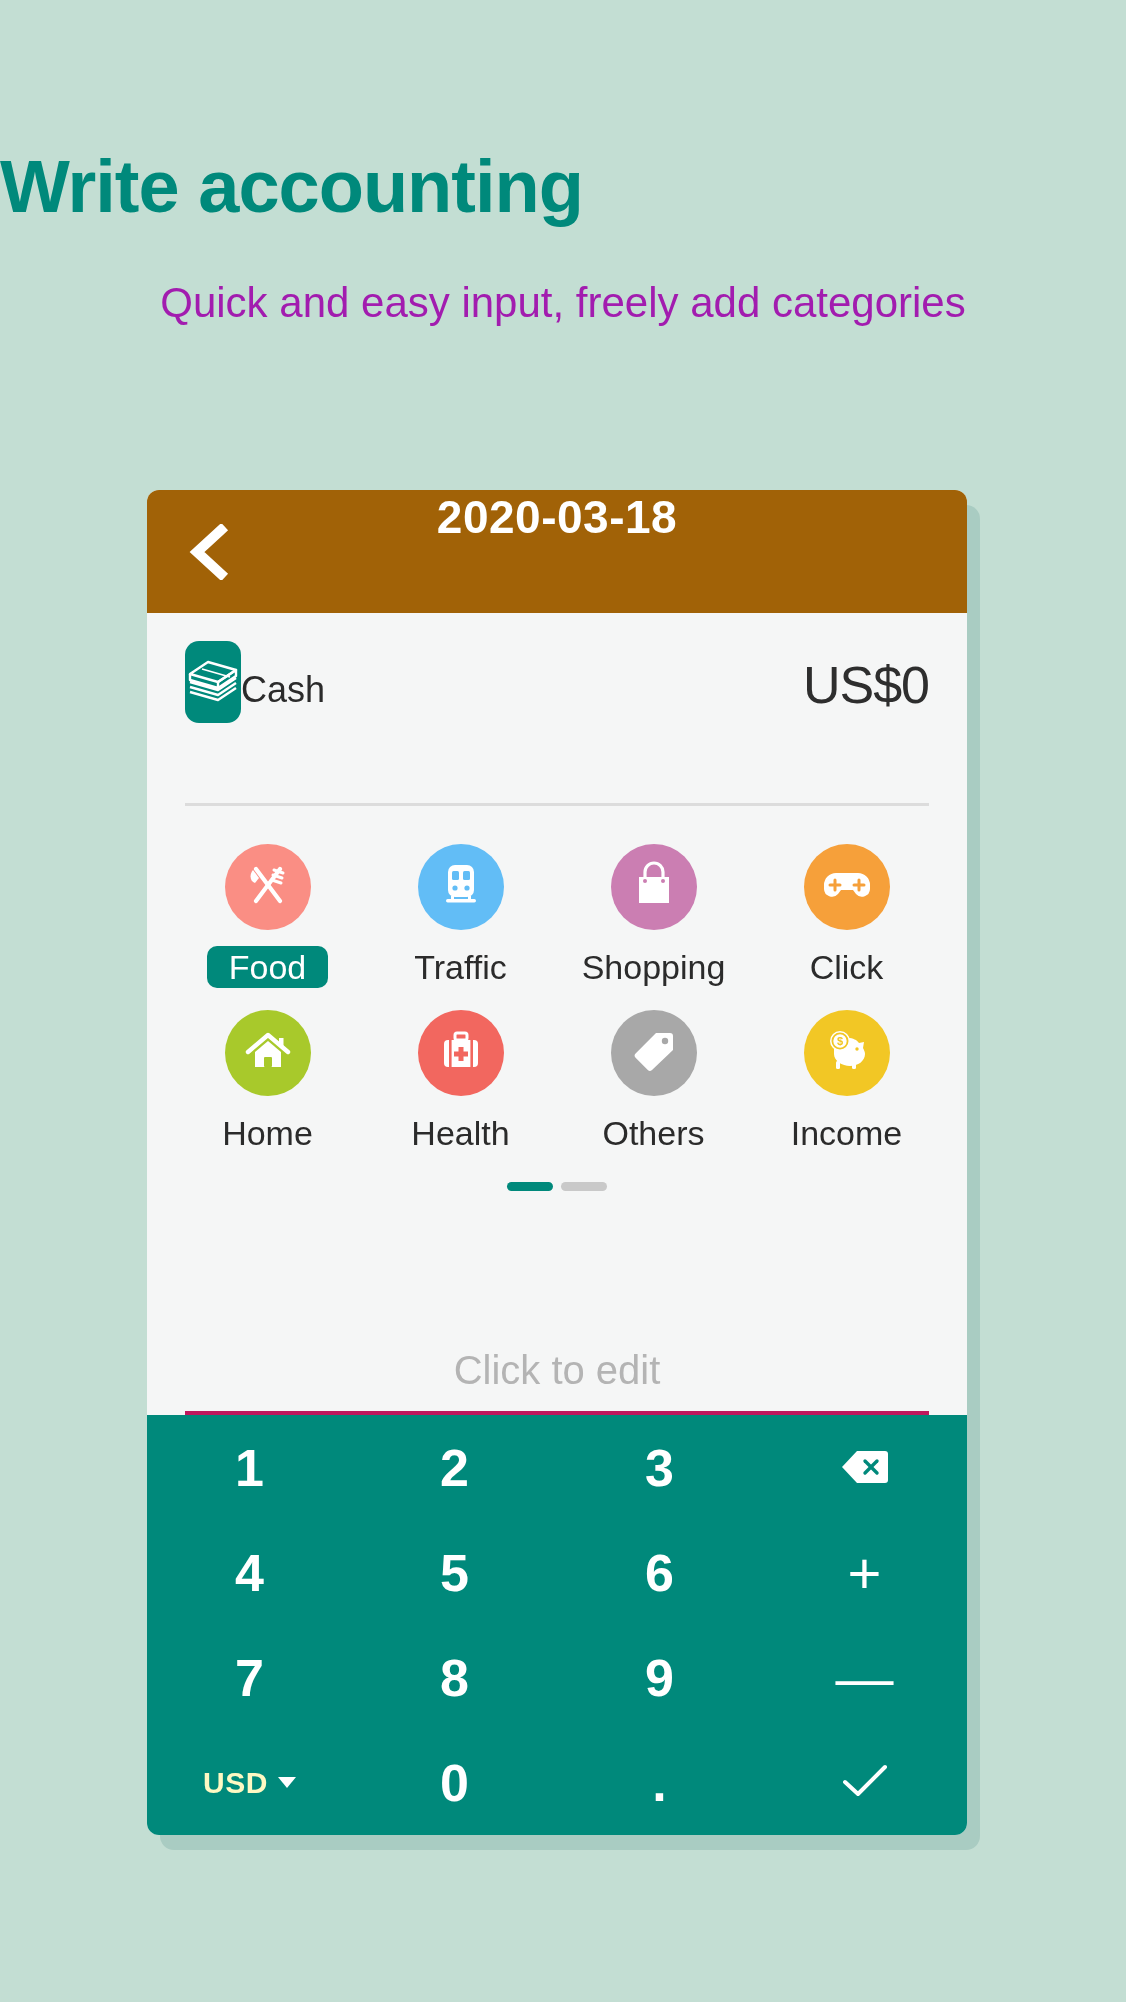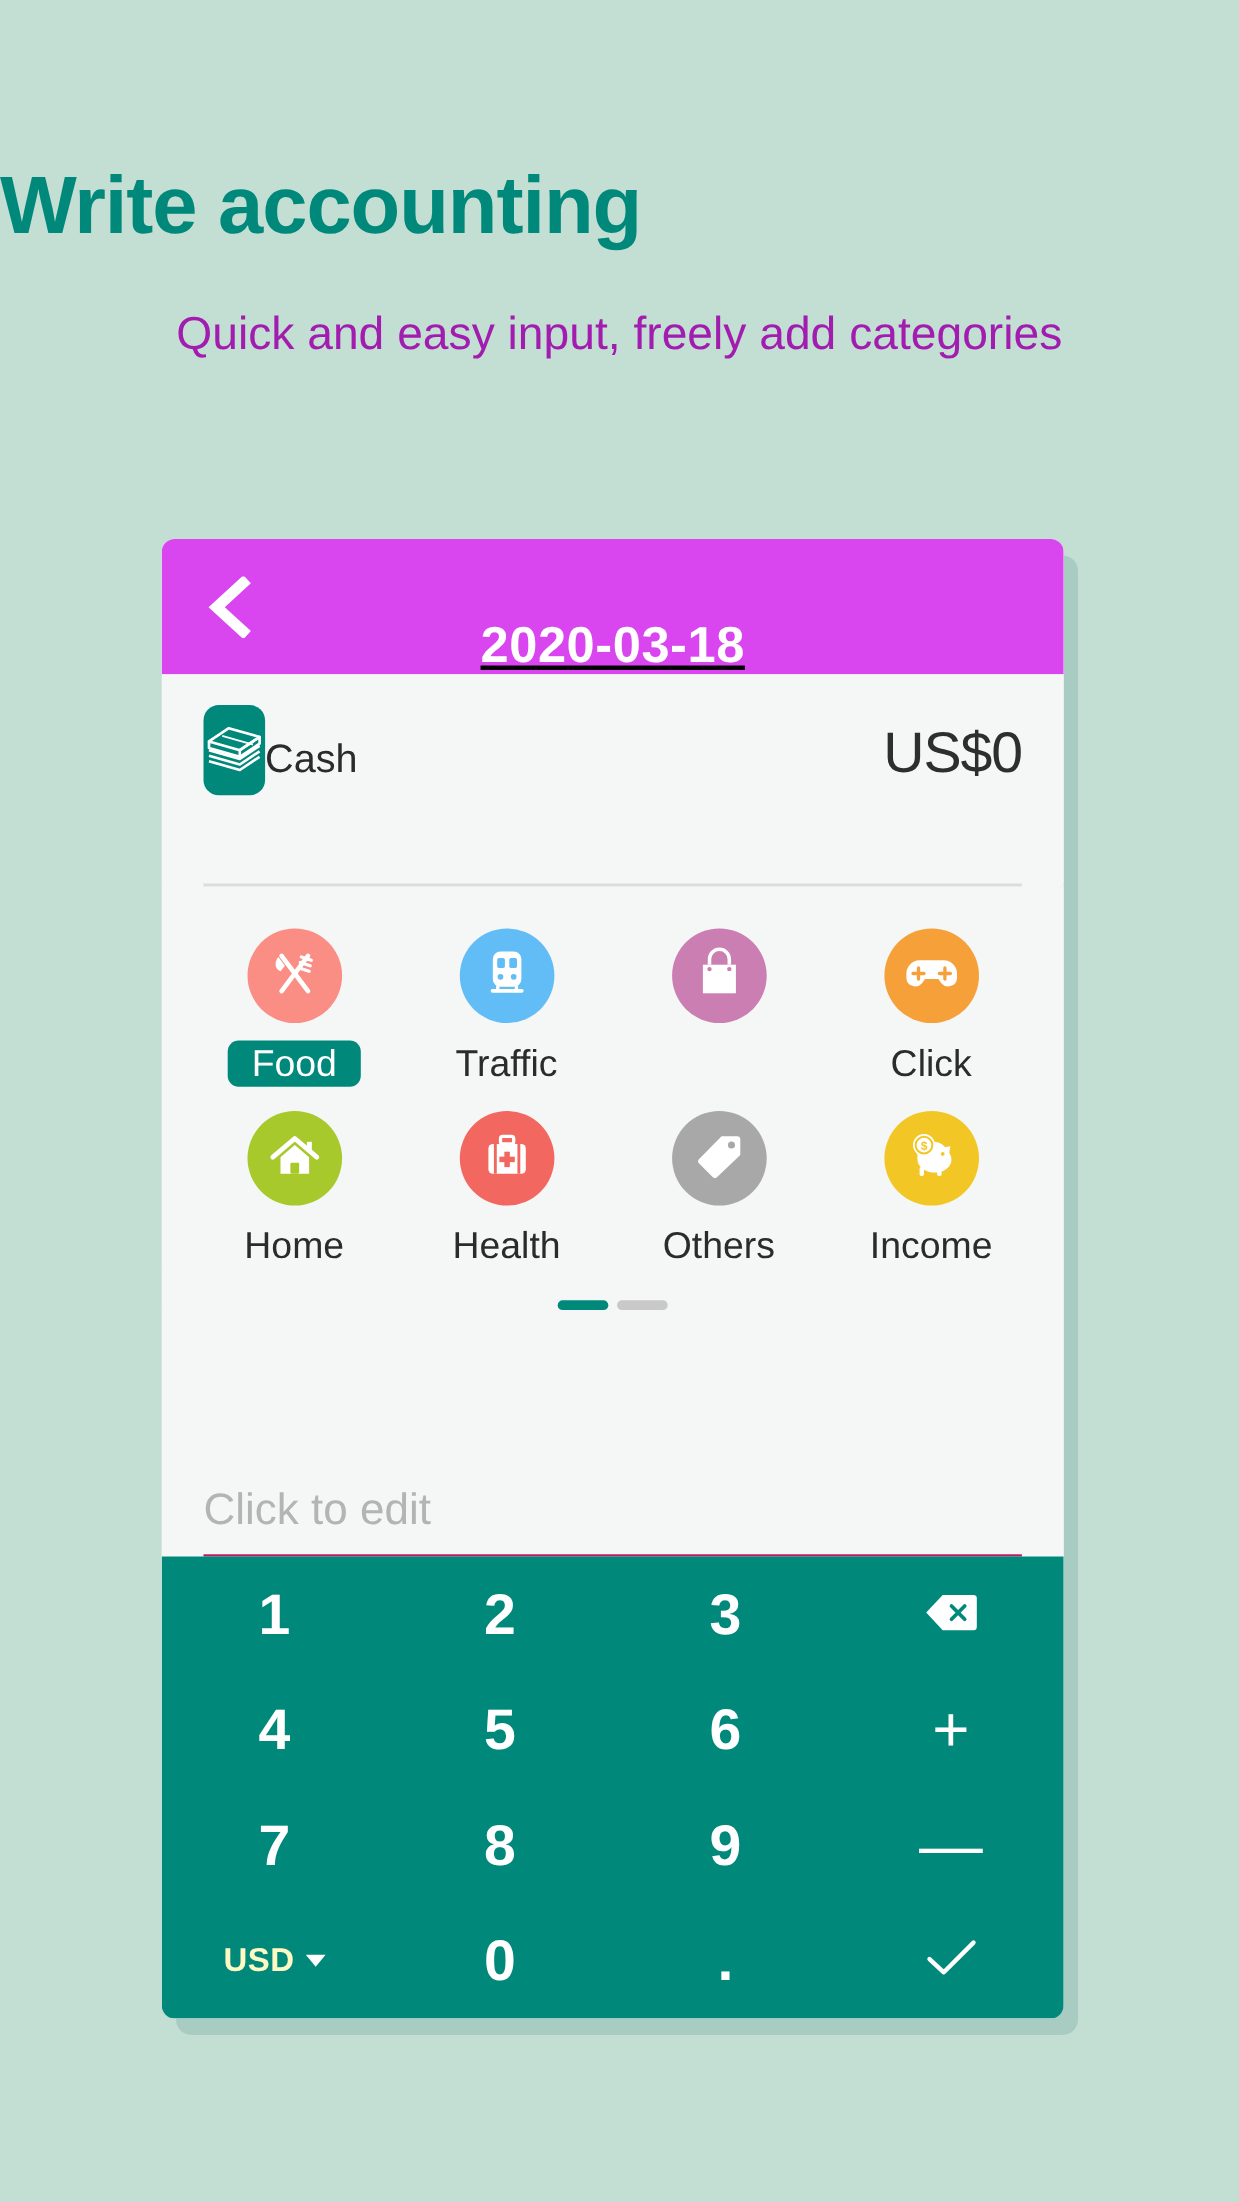--- a/index.html
+++ b/index.html
@@ -65,25 +65,24 @@
     overflow: hidden;
     background: #f5f6f6;
     display: flex;
     flex-direction: column;
   }
 
   
   .titlebar {
     position: relative;
     height: 123px;
-    background: #d946ef;
-    display: flex;
-    align-items: flex-end;
-    flex: 0 0 auto;
-    text-decoration: underline;
+    background: #a16207;
+    display: flex;
+    align-items: flex-start;
+    flex: 0 0 auto;
   }
   .back-btn {
     position: absolute;
     left: 32px;
     top: 50%;
     transform: translateY(-50%);
     width: 62px;
     height: 62px;
     display: flex;
     align-items: center;
@@ -215,21 +214,22 @@
   }
   .note-input {
     width: 100%;
     border: none;
     outline: none;
     background: transparent;
     font-family: "Liberation Sans", sans-serif;
     font-size: 40px;
     color: #9a9a9a;
     padding: 0 0 18px 0;
-    border-bottom: 2px solid #be185d;
+    border-bottom: 4px solid #be185d;
+    text-align: center;
   }
   .note-input::placeholder { color: #b4b4b4; }
 
   
   .keypad {
     flex: 0 0 auto;
     background: #00897b;
     display: grid;
     grid-template-columns: repeat(4, 1fr);
     grid-template-rows: repeat(4, 1fr);
@@ -356,20 +356,21 @@
           <div class="cat-icon" style="background:#cb7eb2">
             <span>
               <svg width="46" height="48" viewBox="0 0 46 48" aria-hidden="true">
                 <path d="M14 16 V11 a9 9 0 0 1 18 0 V16" fill="none" stroke="#ffffff" stroke-width="3.2"></path>
                 <rect x="8" y="16" width="30" height="26" fill="#ffffff"></rect>
                 <circle cx="14" cy="20" r="2" fill="#cb7eb2"></circle>
                 <circle cx="32" cy="20" r="2" fill="#cb7eb2"></circle>
               </svg>
             </span>
           </div>
+          <div class="cat-label">Shopping</div>
         </div>
 
         <div class="cat-cell">
           <div class="cat-icon" style="background:#f6a03a">
             <span>
               <svg width="52" height="40" viewBox="0 0 52 40" aria-hidden="true">
                 <path d="M15 8 H37 a12 12 0 0 1 12 12 v4 a8 8 0 0 1-14 5 l-3-4 H20 l-3 4 a8 8 0 0 1-14-5 v-4 A12 12 0 0 1 15 8 Z" fill="#ffffff"></path>
                 <path d="M14 15 l0 10 M9 20 l10 0" stroke="#f6a03a" stroke-width="3" stroke-linecap="round"></path>
                 <path d="M38 15 l0 10 M33 20 l10 0" stroke="#f6a03a" stroke-width="3" stroke-linecap="round"></path>
               </svg>

